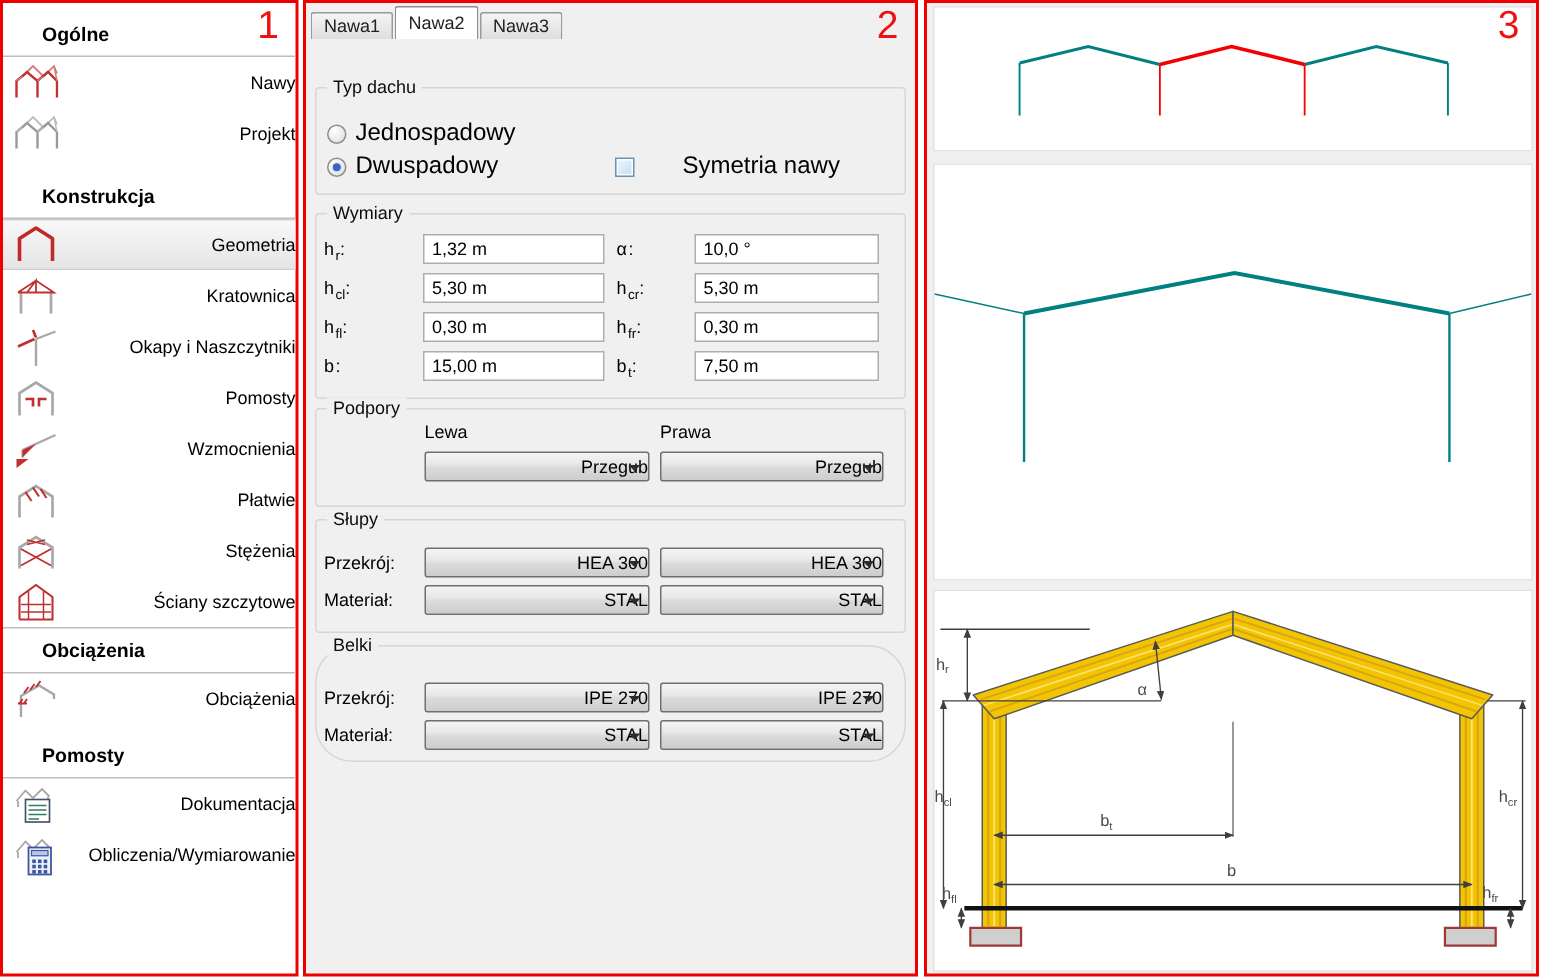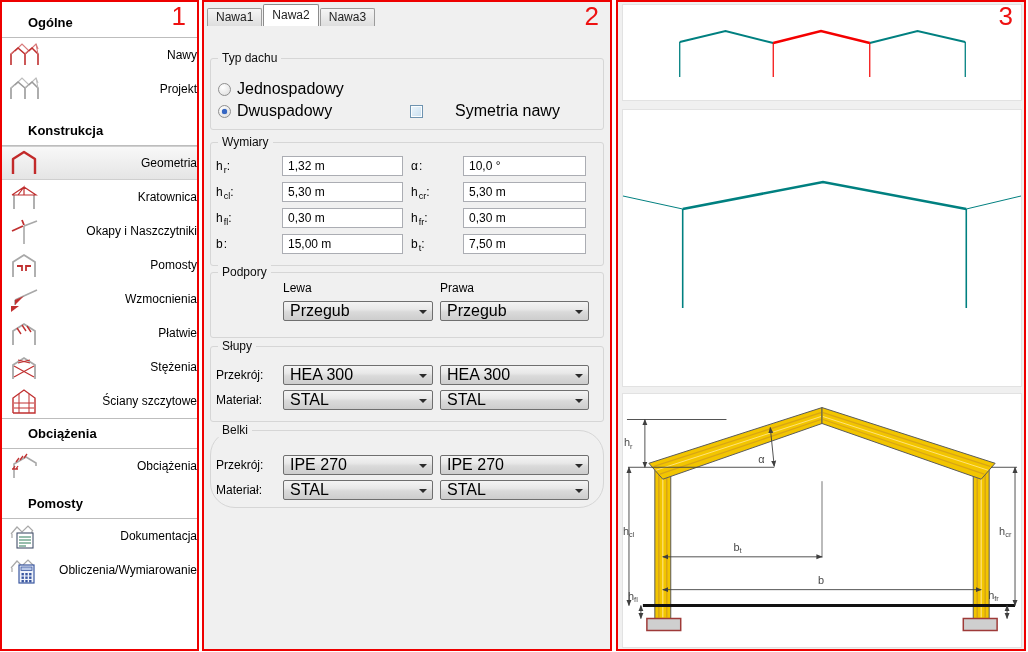--- a/index.html
+++ b/index.html
@@ -35,22 +35,22 @@
   .radio.on::after{content:"";position:absolute;left:3px;top:3px;width:5px;height:5px;border-radius:50%;
          background:#3566c4;box-shadow:0 0 1px #1d4e9e;}
   .cb{display:inline-block;width:13px;height:13px;box-sizing:border-box;border:1px solid #6e93b0;
       background:linear-gradient(135deg,#eef7fd,#c6ddee);box-shadow:inset 0 0 0 1px #fbfdfe;}
   .wrow{position:absolute;left:0;width:100%;height:20px;font-size:12px;}
   .wl{position:absolute;top:3px;}
   .tin{position:absolute;height:20px;box-sizing:border-box;border:1px solid #abadb3;background:#fff;
        font:12px "Liberation Sans",sans-serif;padding:0 0 0 5px;color:#000;}
   sub{font-size:9px;line-height:0;margin-left:1px;}
   .combo{position:absolute;height:20px;box-sizing:border-box;border:1px solid #6f6f6f;border-radius:2px;
-         background:linear-gradient(#f4f4f4,#e8e8e8 40%,#dadada 55%,#cdcdcd);font-size:16px;display:flex;
-         align-items:center;padding-left:6px;color:#000;}
+         background:linear-gradient(#f4f4f4,#e8e8e8 40%,#dadada 55%,#cdcdcd);font-size:12px;display:flex;
+         align-items:center;padding-left:6px;color:#000;justify-content:flex-end;}
   .combo .arr{position:absolute;right:5px;top:8px;width:0;height:0;border-left:4px solid transparent;
          border-right:4px solid transparent;border-top:4px solid #2b2b2b;}
   .collbl{position:absolute;font-size:12px;}
 
   
   .vbox{position:absolute;left:4px;width:400px;background:#fff;border:1px solid #e2e2e2;box-sizing:border-box;}
   #vb1{top:2px;height:97px;}
   #vb2{top:107px;height:278px;}
   #vb3{top:391px;height:255px;}
   .vbox svg{display:block;width:100%;height:100%;}

